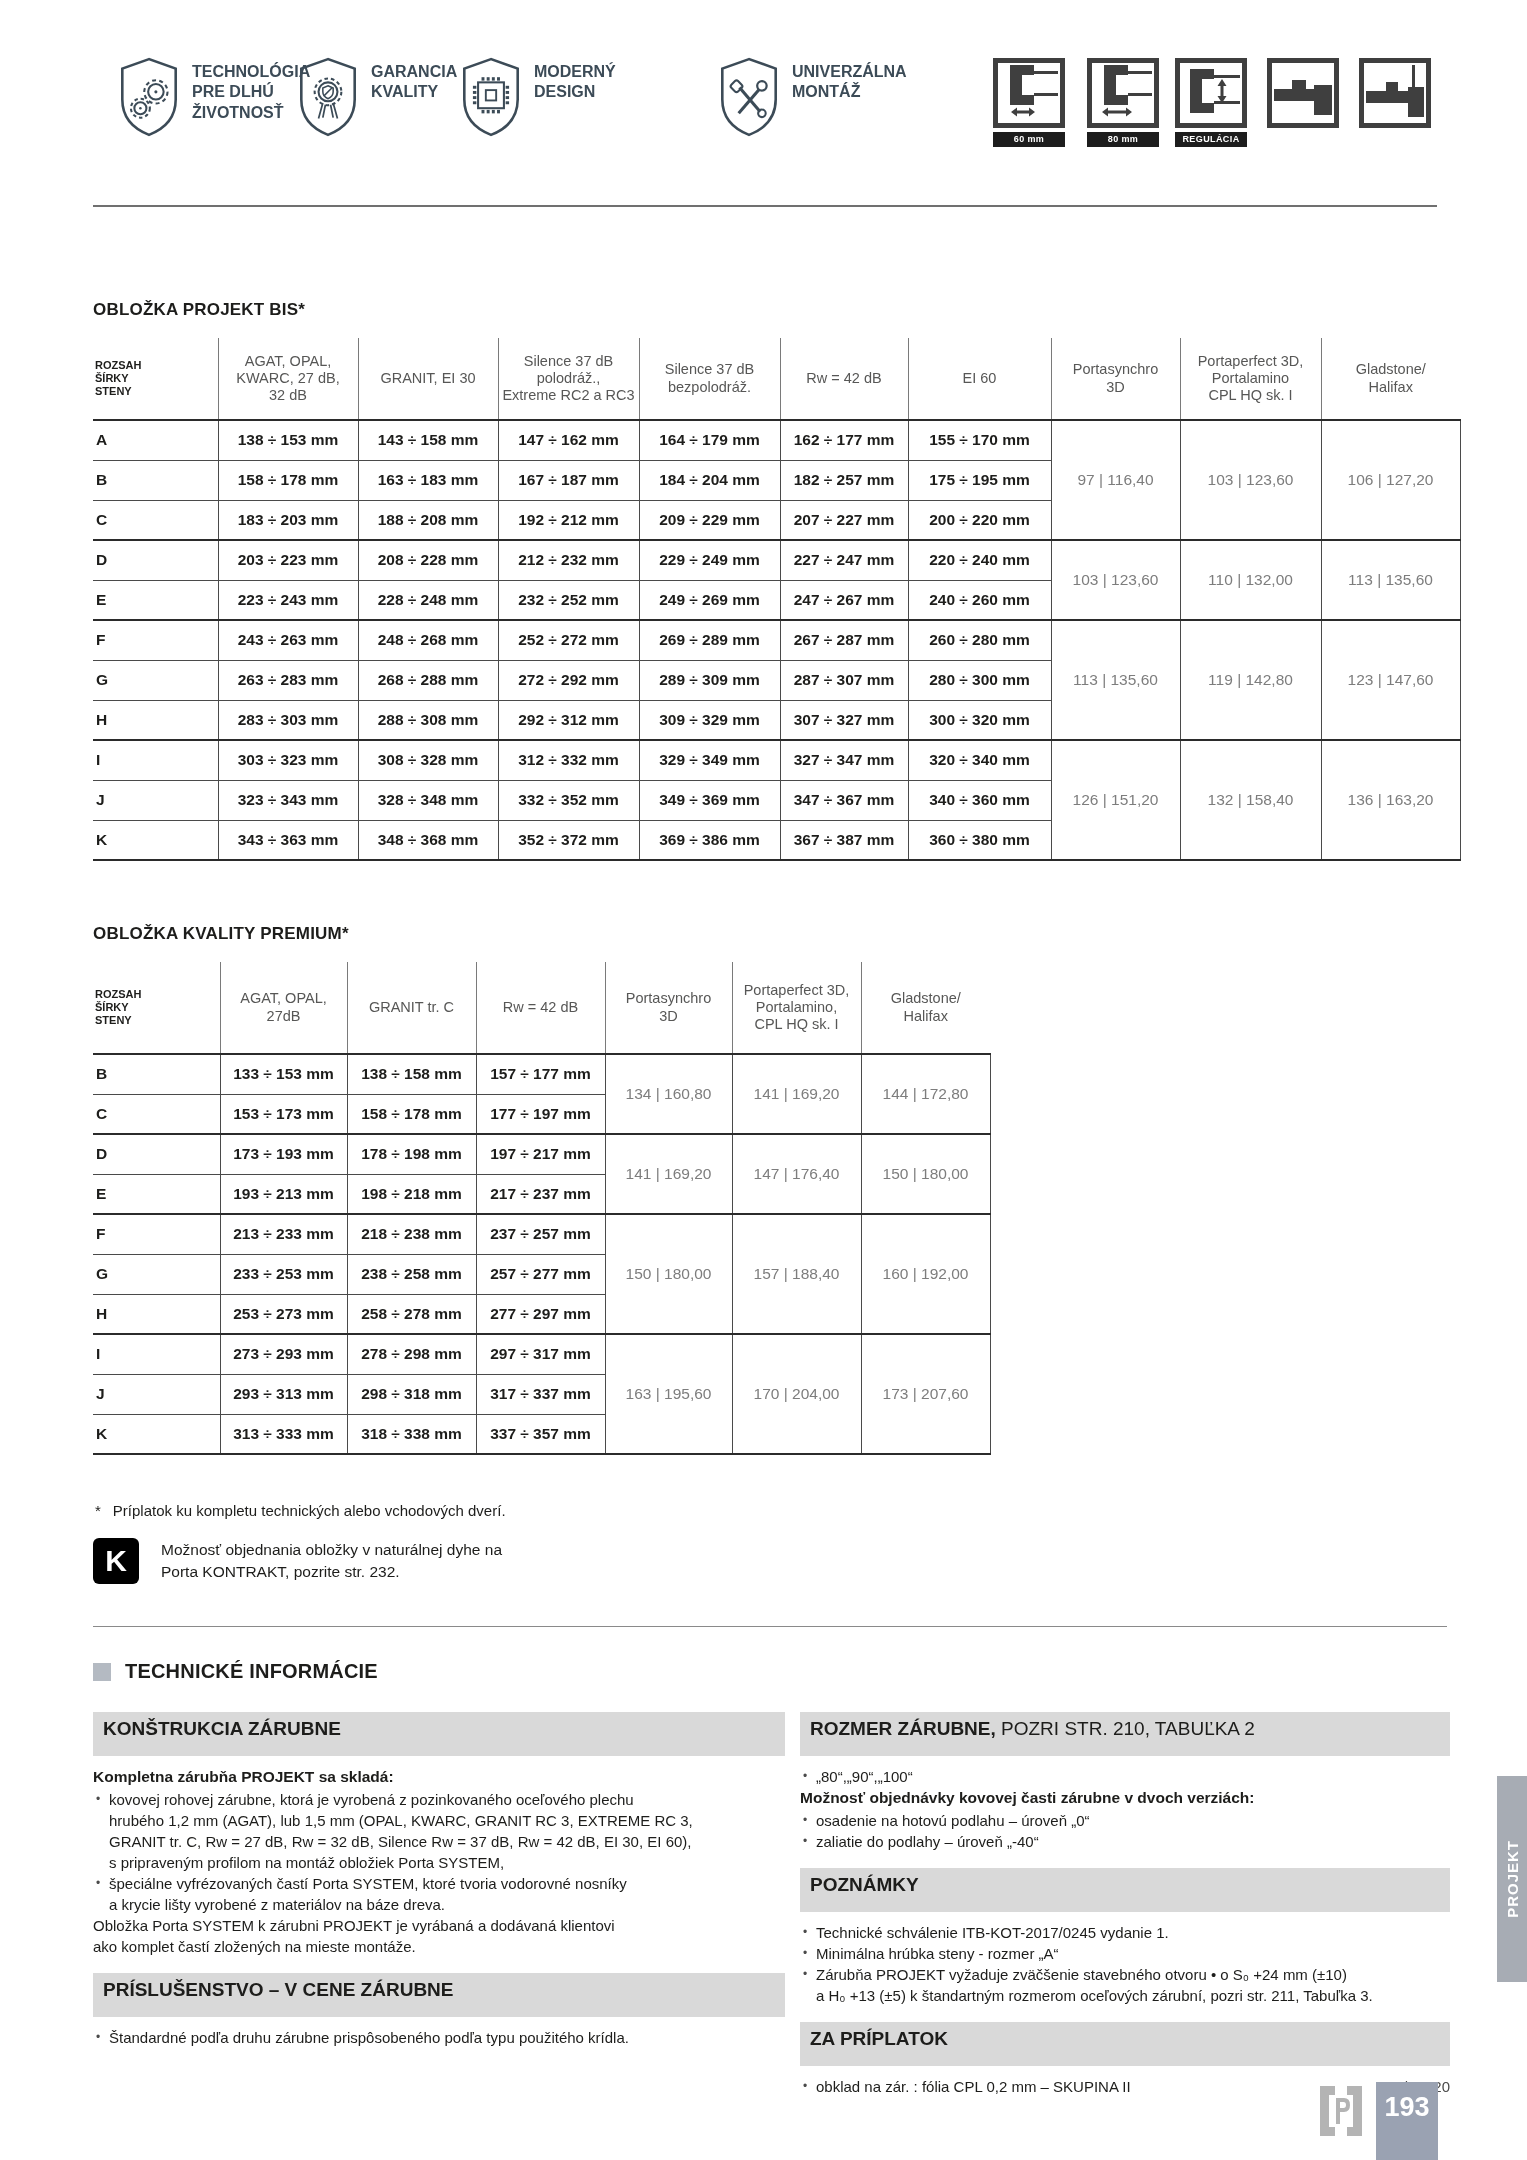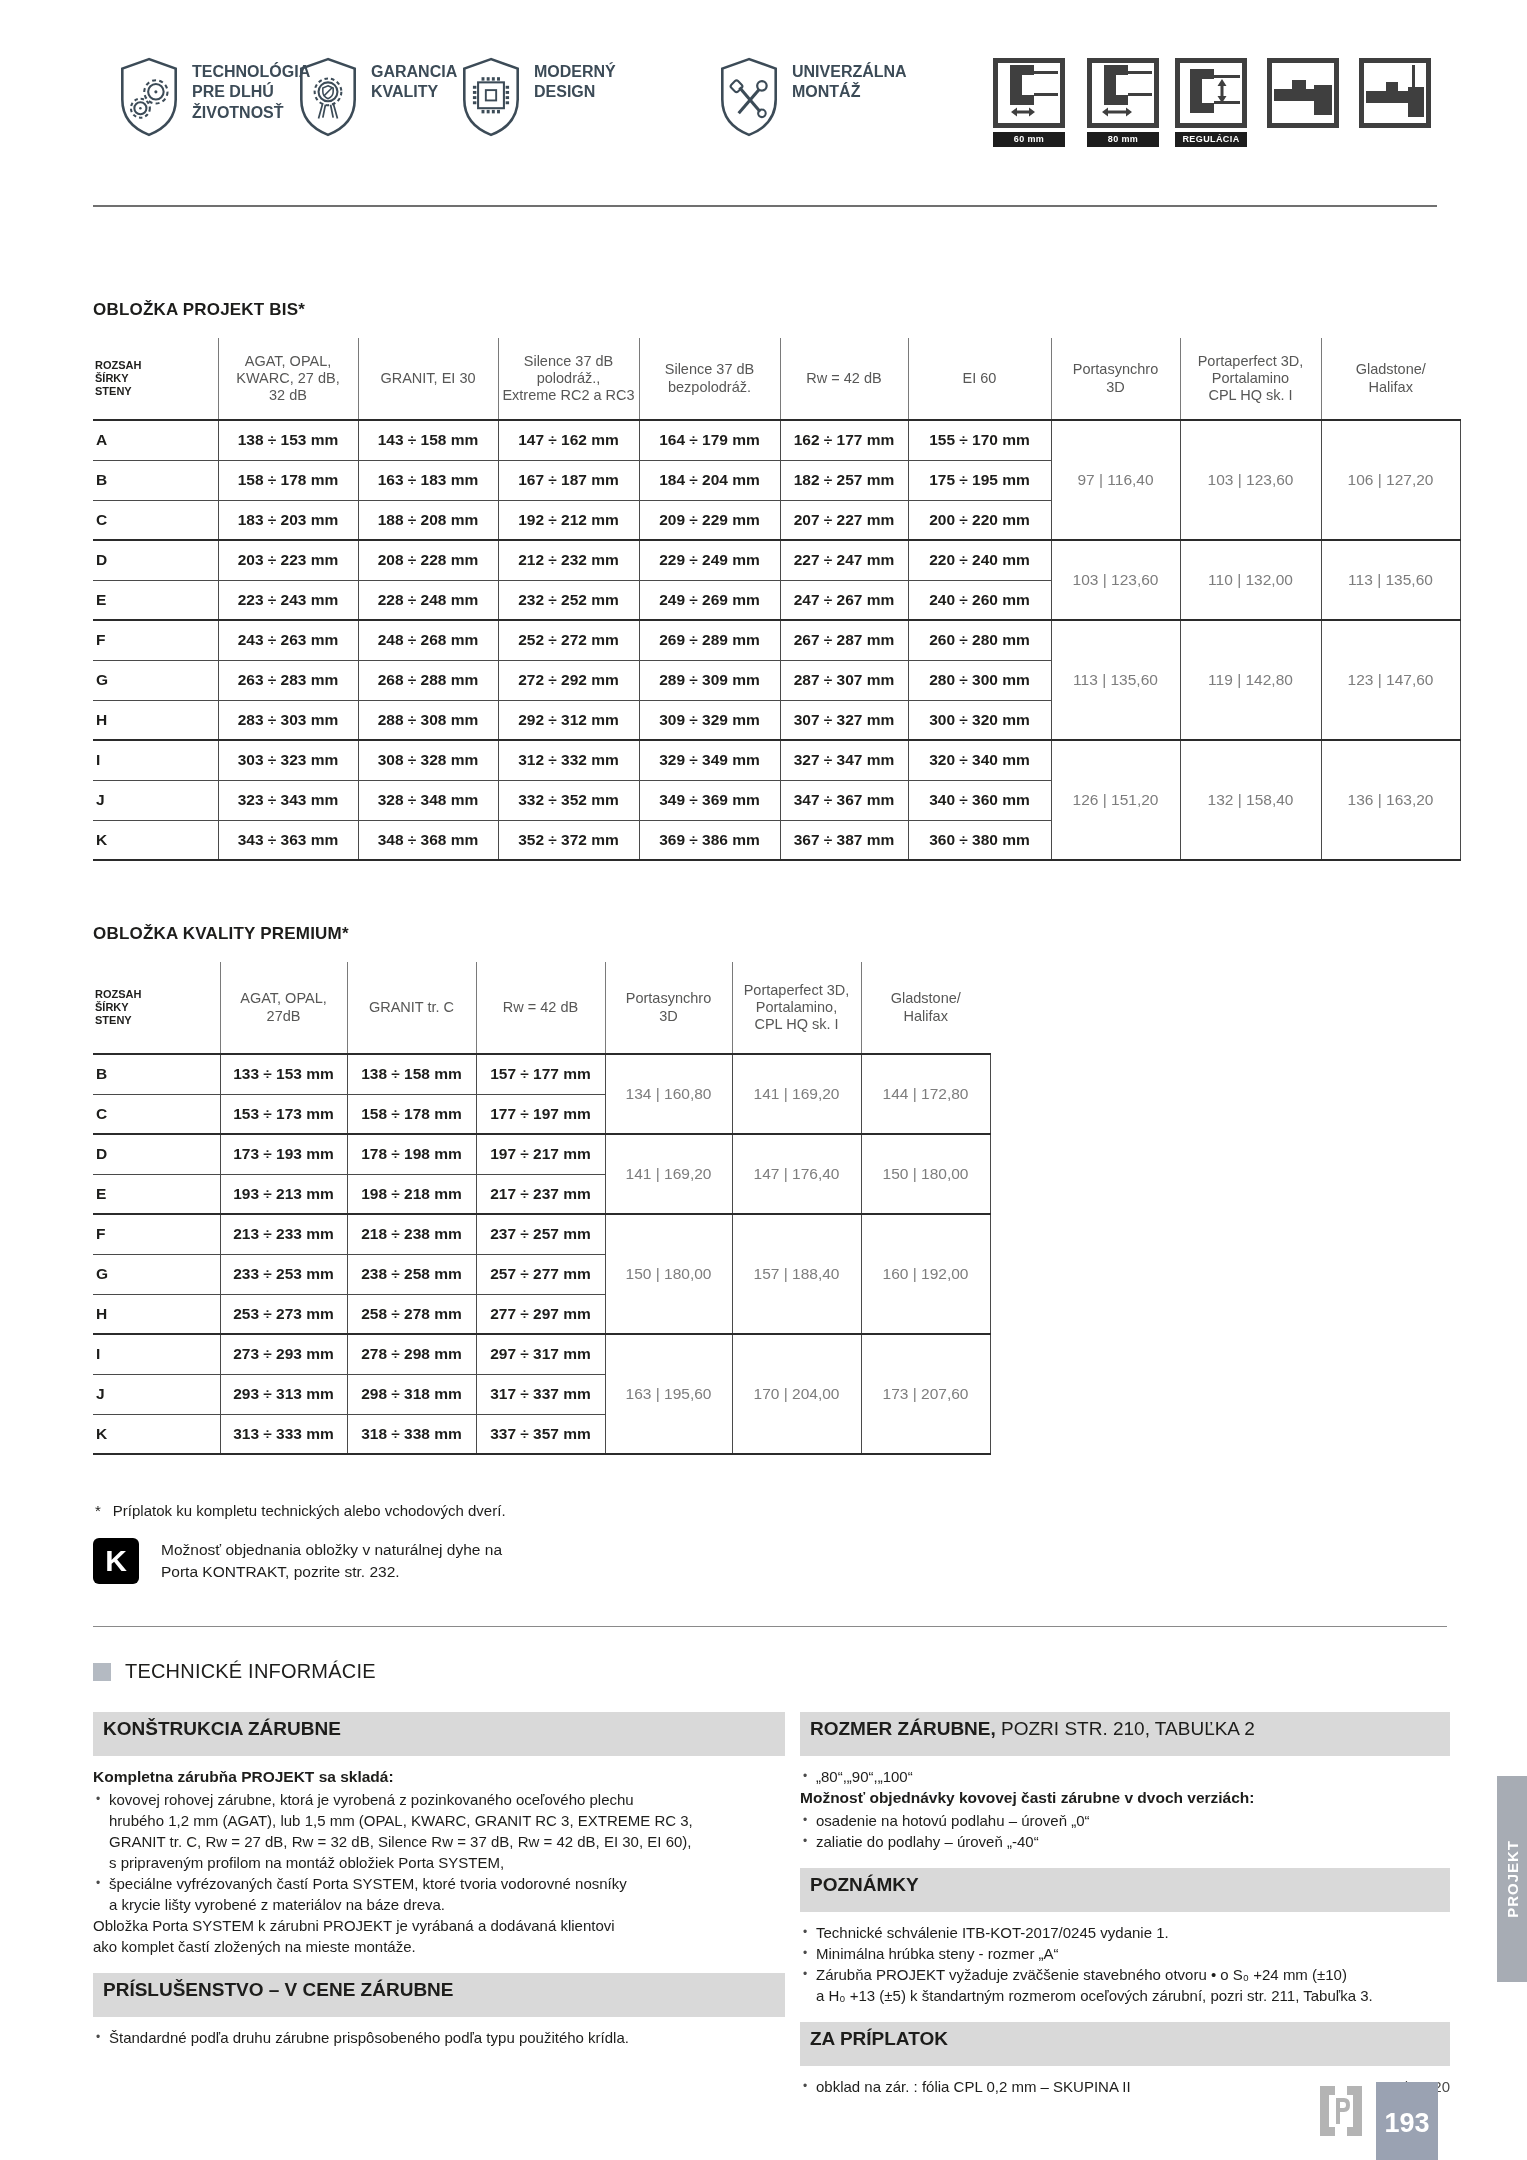--- a/index.html
+++ b/index.html
@@ -37,21 +37,21 @@
 
   
   .footnote { position:absolute; left:95px; top:1502px; display:flex; gap:12px; font-size:15px; }
   .k-note { position:absolute; left:93px; top:1538px; display:flex; gap:22px; align-items:center; }
   .k-box { width:46px; height:46px; background:#000; color:#fff; border-radius:6px; font-size:30px; font-weight:bold;
            display:flex; align-items:center; justify-content:center; }
   .k-text { font-size:15.5px; line-height:1.45; white-space:pre-line; }
 
   .tech-heading { position:absolute; left:93px; top:1660px; display:flex; align-items:center; gap:14px; }
   .tech-square { width:18px; height:18px; background:#b4bac2; }
-  .tech-title { font-size:20px; font-weight:400; letter-spacing:.2px; }
+  .tech-title { font-size:20px; font-weight:700; letter-spacing:.2px; }
 
   
   .col { position:absolute; top:1712px; font-size:15px; line-height:21px; }
   .col-left { left:93px; width:692px; }
   .col-right { left:800px; width:650px; }
   .bar { background:#d9d9d9; height:44px; line-height:34px; padding-left:10px; font-size:19px; font-weight:bold; margin-bottom:10px; }
   .bar .bar-rest { font-weight:normal; }
   .bold-line { font-weight:bold; font-size:15.5px; margin-bottom:2px; }
   .bullet { display:flex; }
   .bullet .dot { width:16px; flex:0 0 16px; color:#4a4a4a; font-size:12px; padding-left:3px; }
@@ -60,21 +60,21 @@
   .mt { margin-top:16px; }
   .price-row { display:flex; justify-content:space-between; }
   .price-val { color:#4a4a4a; }
 
   
   .side-tab { position:absolute; left:1497px; top:1776px; width:30px; height:206px; background:#a7acb4;
               display:flex; align-items:center; justify-content:center; }
   .side-tab span { writing-mode:vertical-rl; transform:rotate(180deg); color:#fff; font-size:15px; font-weight:bold; letter-spacing:1px; }
   .p-logo { position:absolute; left:1320px; top:2086px; }
   .page-num { position:absolute; left:1376px; top:2082px; width:62px; height:78px; background:#9aa2b2; color:#fff;
-              font-size:27px; font-weight:bold; display:flex; align-items:flex-start; justify-content:center; padding-top:26px; }
+              font-size:27px; font-weight:bold; display:flex; align-items:flex-start; justify-content:center; padding-top:10px; }
 </style>
 </head>
 <body>
 
 <div class="page">
 
   <div class="badge" style="left:118px;">
     <span>
       <svg width="62" height="82" viewBox="0 0 72 94" fill="none" stroke="#3c4b57">
         <path d="M36 3 L5 14 V50 C5 72 18 84 36 91 C54 84 67 72 67 50 V14 Z" stroke-width="3"></path>

